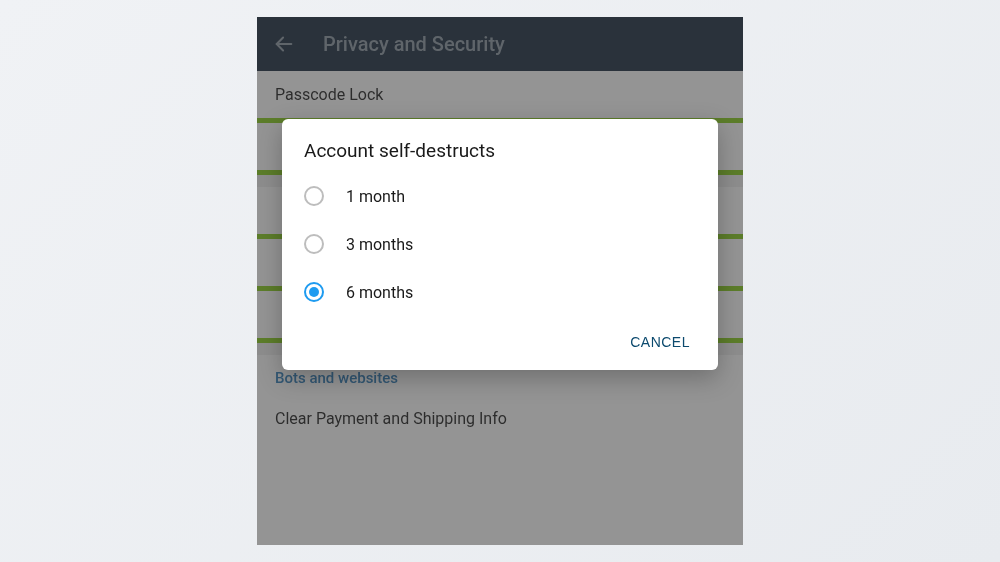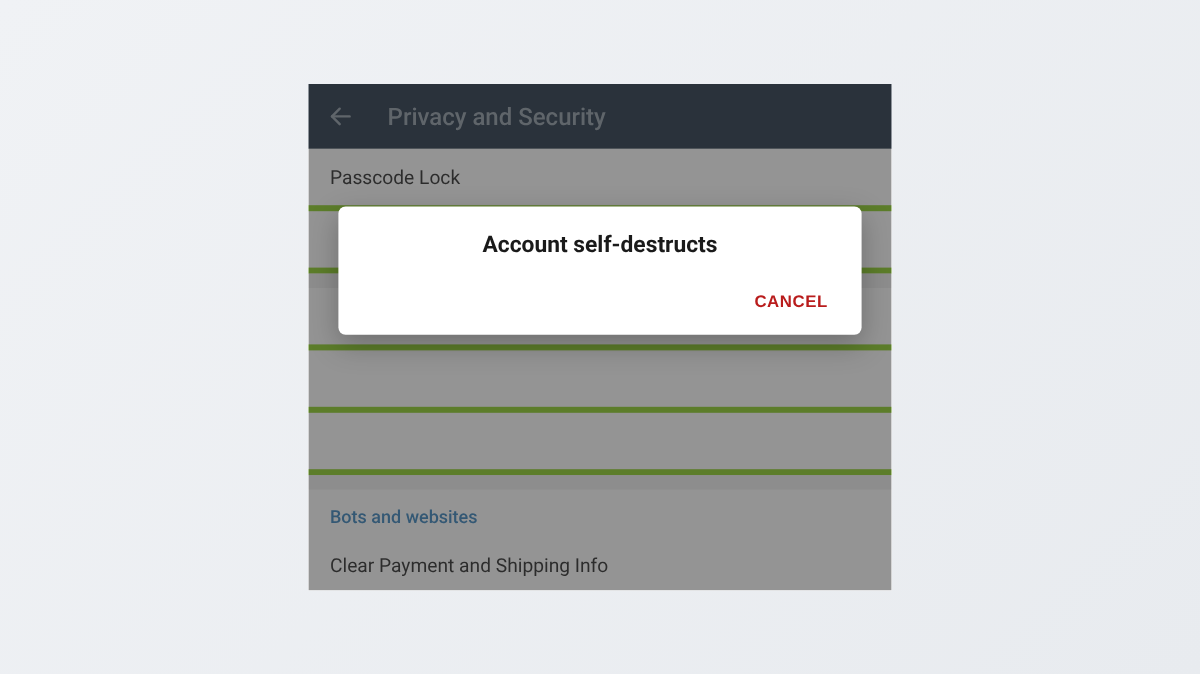--- a/index.html
+++ b/index.html
@@ -12,21 +12,21 @@
       height: 562px;
       background: linear-gradient(135deg, #f0f2f5 0%, #e8ebef 100%);
       font-family: -apple-system, BlinkMacSystemFont, 'Segoe UI', Roboto, Helvetica, Arial, sans-serif;
       display: flex;
       align-items: center;
       justify-content: center;
       overflow: hidden;
     }
     .phone-frame {
       width: 486px;
-      height: 422px;
+      height: 528px;
       position: relative;
       background: #ffffff;
       overflow: hidden;
     }
     .app-header {
       height: 54px;
       background: #14263a;
       display: flex;
       align-items: center;
       padding: 0 16px;
@@ -73,24 +73,23 @@
       left: 25px;
       right: 25px;
       background: #ffffff;
       border-radius: 6px;
       z-index: 20;
       box-shadow: 0 8px 24px rgba(0,0,0,0.25);
       padding: 20px 0 8px 0;
     }
     .dialog-title {
       font-size: 19px;
-      font-weight: 700;
+      font-weight: 400;
       color: #1a1a1a;
       padding: 0 22px 10px 22px;
-      text-align: center;
     }
     .radio-option {
       display: flex;
       align-items: center;
       padding: 14px 22px;
       cursor: pointer;
     }
     .radio-circle {
       width: 20px;
       height: 20px;
@@ -120,23 +119,23 @@
       color: #1a1a1a;
     }
     .dialog-actions {
       display: flex;
       justify-content: flex-end;
       padding: 10px 16px 4px 16px;
     }
     .cancel-btn {
       background: none;
       border: none;
-      color: #b91c1c;
+      color: #0c4a6e;
       font-size: 14px;
-      font-weight: 700;
+      font-weight: 400;
       letter-spacing: 0.5px;
       padding: 8px 12px;
       cursor: pointer;
     }
     .spacer {
       height: 12px;
       background: #efefef;
     }
   </style>
 </head>
@@ -164,22 +163,36 @@
     <div class="spacer"></div>
     <div class="settings-section-header">Bots and websites</div>
     <div class="settings-item" style="border-bottom:none">Clear Payment and Shipping Info</div>
   </div>
 
   <div class="dim-overlay"></div>
 
   <div class="dialog">
     <div class="dialog-title">Account self-destructs</div>
 
+    <div class="radio-option">
+      <span class="radio-circle"></span>
+      <span class="radio-label">1 month</span>
+    </div>
 
+    <div class="radio-option">
+      <span class="radio-circle"></span>
+      <span class="radio-label">3 months</span>
+    </div>
 
+    <div class="radio-option">
+      <span class="radio-circle selected">
+          <span class="radio-dot"></span>
+        </span>
+      <span class="radio-label">6 months</span>
+    </div>
 
 
     <div class="dialog-actions">
       <button class="cancel-btn">CANCEL</button>
     </div>
   </div>
 
 </div>
 
 </body></html>

